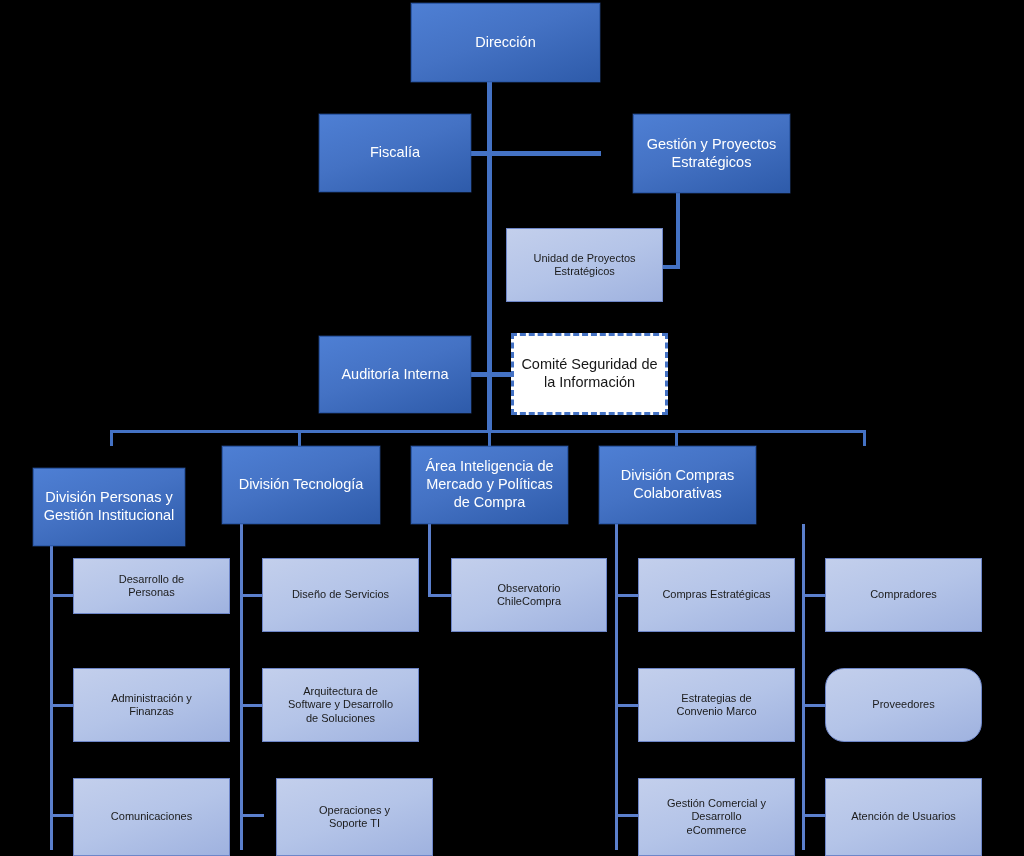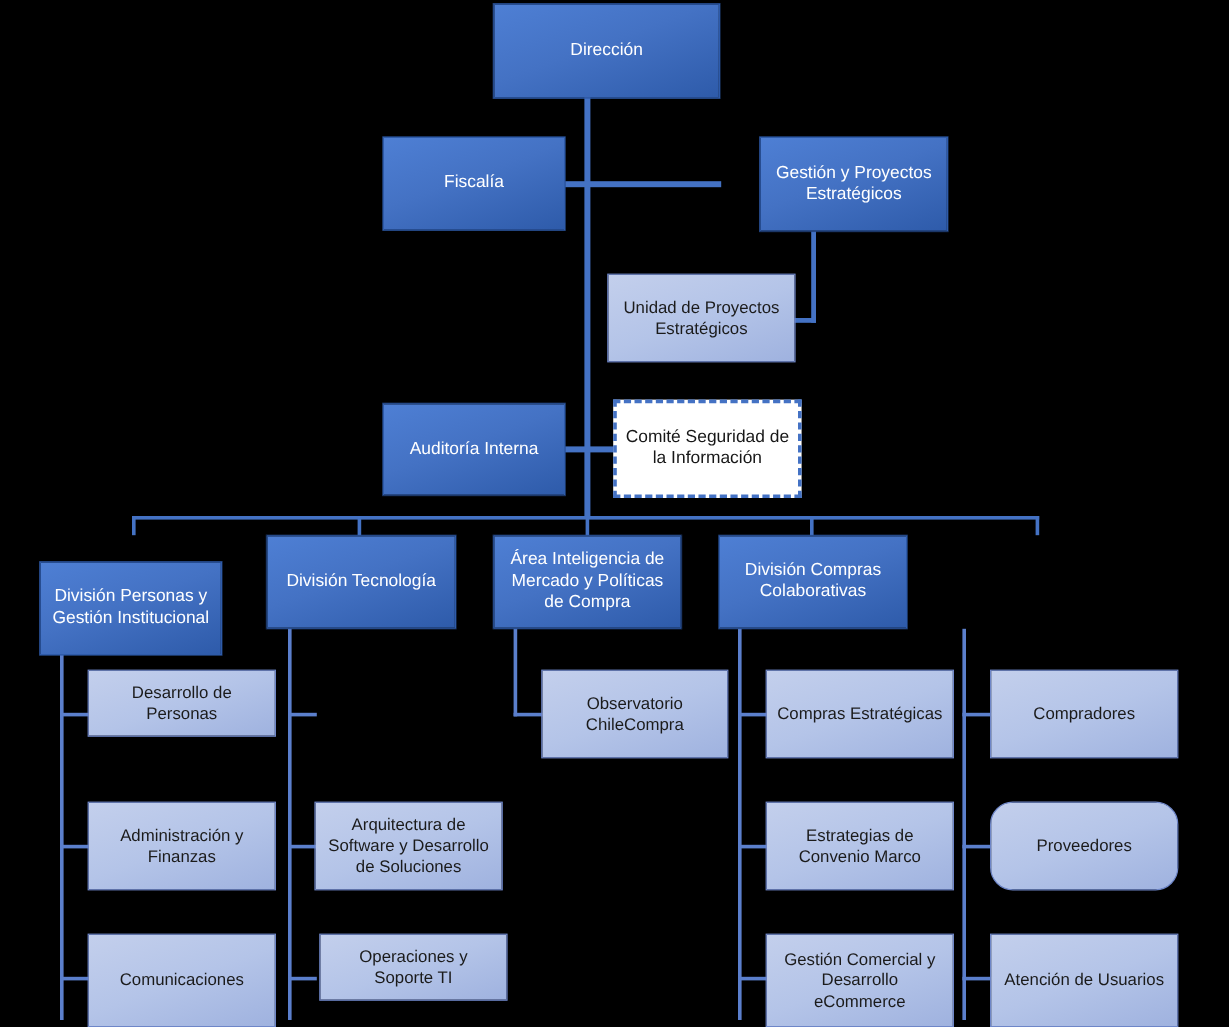--- a/index.html
+++ b/index.html
@@ -33,21 +33,21 @@
     color: #FFFFFF;
     font-size: 14.5px;
     padding: 2px 6px;
     box-shadow: 0 0 0 0.5px rgba(46,91,170,0.6);
   }
   
   .node.secondary {
     background: linear-gradient(160deg, #C3CFEC 0%, #B4C4E8 50%, #9FB2DF 100%);
     border: 1px solid #6E86C8;
     color: #1B1B1B;
-    font-size: 14px;
+    font-size: 11px;
     padding: 13px 6px;
   }
   
   .node.committee {
     background: #FFFFFF;
     border: 3.5px dashed #4472C4;
     color: #171717;
     font-size: 14.5px;
     padding: 2px 4px;
   }
@@ -127,20 +127,21 @@
 Mercado y Políticas
 de Compra</div>
 
   <div class="node primary" style="left:599px; top:446px; width:157px; height:78px;">División Compras
 Colaborativas</div>
 
 
   <div class="node secondary" style="left:73px; top:558px; width:157px; height:56px;">Desarrollo de
 Personas</div>
 
+  <div class="node secondary" style="left:262px; top:558px; width:157px; height:74px;">Diseño de Servicios</div>
 
   <div class="node secondary" style="left:451px; top:558px; width:156px; height:74px;">Observatorio
 ChileCompra</div>
 
   <div class="node secondary" style="left:638px; top:558px; width:157px; height:74px;">Compras Estratégicas</div>
 
   <div class="node secondary" style="left:825px; top:558px; width:157px; height:74px;">Compradores</div>
 
   <div class="node secondary" style="left:73px; top:668px; width:157px; height:74px;">Administración y
 Finanzas</div>
@@ -149,21 +150,21 @@
 Software y Desarrollo
 de Soluciones</div>
 
   <div class="node secondary" style="left:638px; top:668px; width:157px; height:74px;">Estrategias de
 Convenio Marco</div>
 
   <div class="node secondary" style="left:825px; top:668px; width:157px; height:74px;border-radius:19px;">Proveedores</div>
 
   <div class="node secondary" style="left:73px; top:778px; width:157px; height:78px;">Comunicaciones</div>
 
-  <div class="node secondary" style="left:266px; top:778px; width:157px; height:56px;">Operaciones y
+  <div class="node secondary" style="left:276px; top:778px; width:157px; height:78px;">Operaciones y
 Soporte TI</div>
 
   <div class="node secondary" style="left:638px; top:778px; width:157px; height:78px;">Gestión Comercial y
 Desarrollo
 eCommerce</div>
 
   <div class="node secondary" style="left:825px; top:778px; width:157px; height:78px;">Atención de Usuarios</div>
 
 </div>
 

